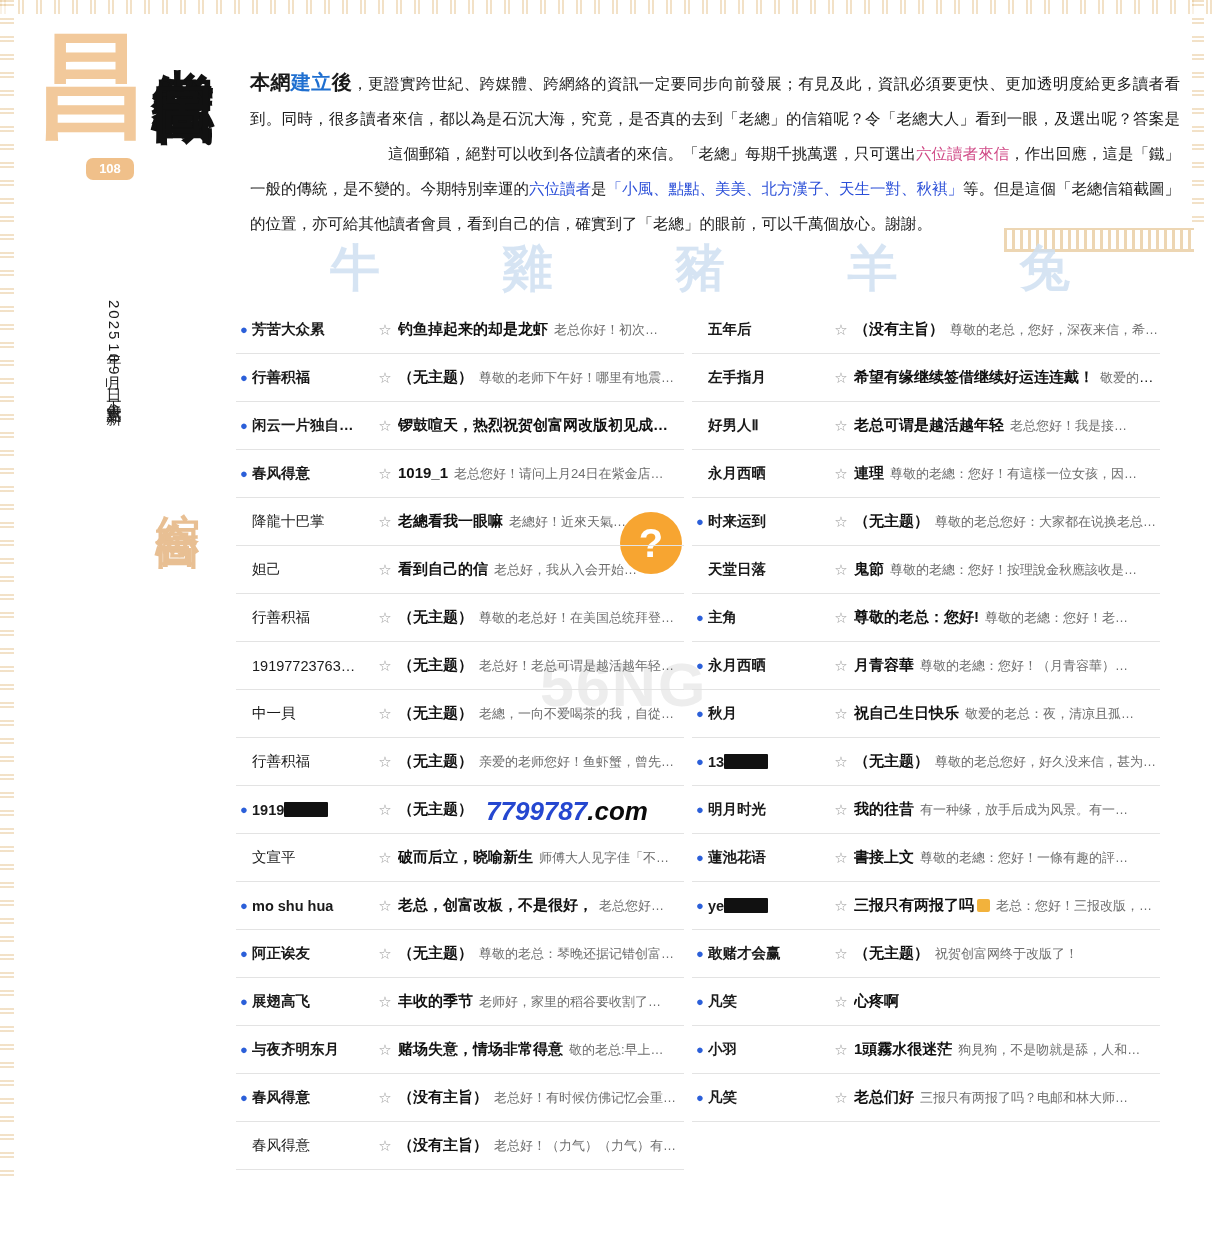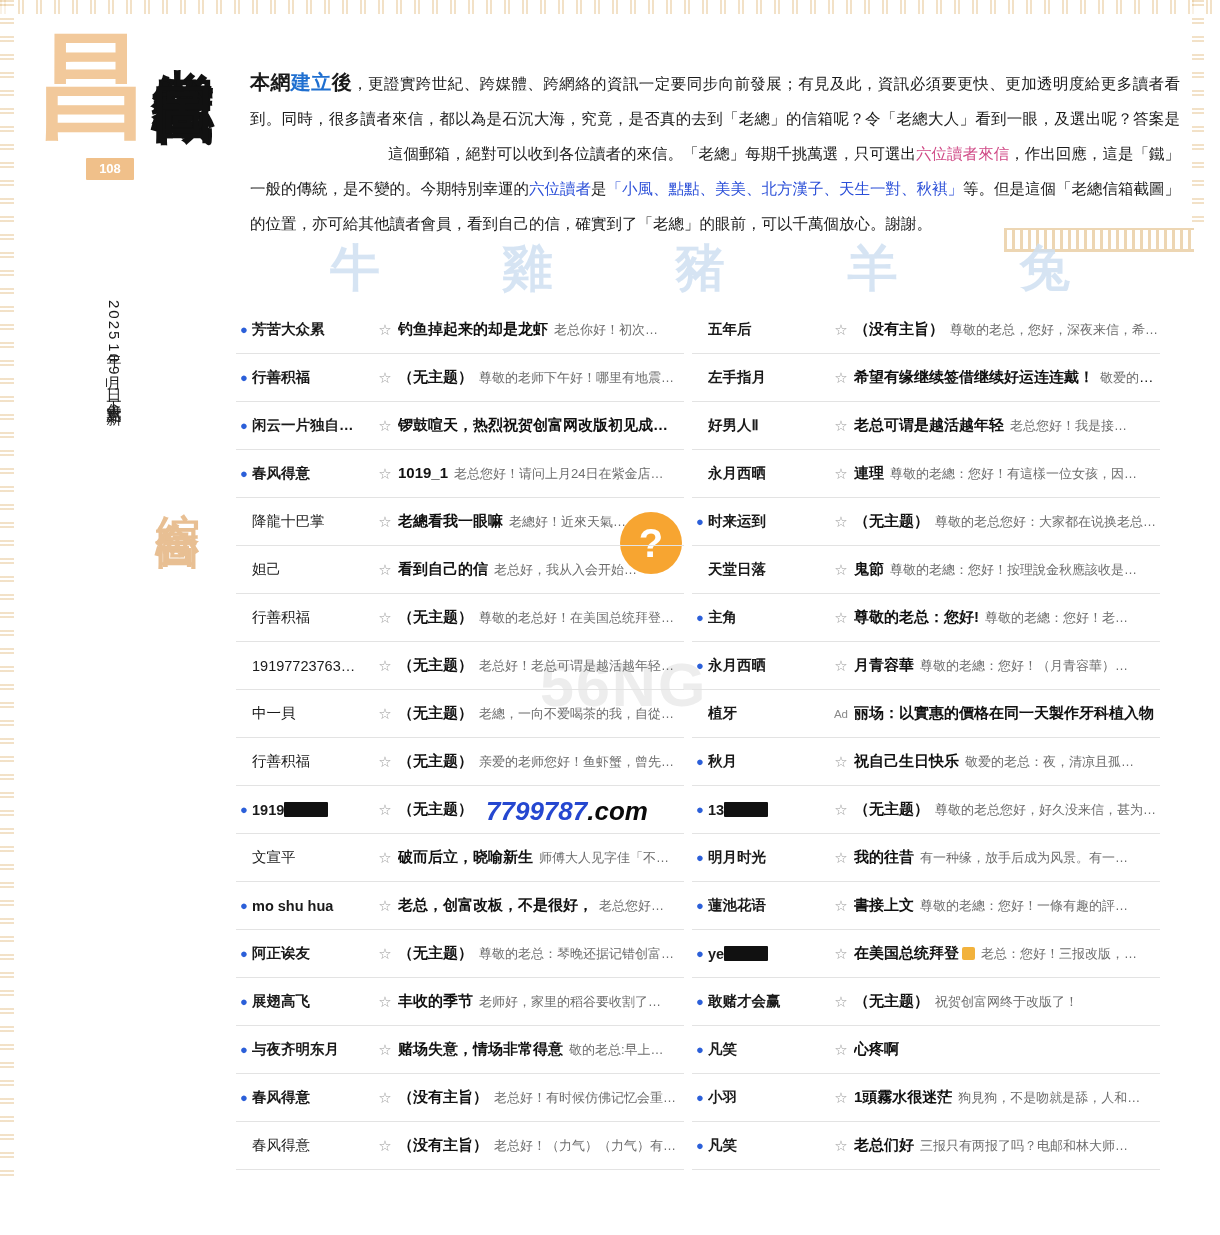--- a/index.html
+++ b/index.html
@@ -40,21 +40,21 @@
   
   .logo-mark {
     position:absolute; left:34px; top:22px; width:132px; height:150px;
     color:#f0c08a; font-size:116px; line-height:124px; font-weight:bold;
     font-family:"DejaVu Serif", serif; letter-spacing:-18px;
     opacity:.85;
   }
   .logo-badge {
     position:absolute; left:86px; top:158px; width:48px; height:22px;
     background:#f0c08a; color:#fff; font-size:13px; text-align:center;
-    line-height:22px; border-radius:1px; font-weight:bold;
+    line-height:22px; border-radius:7px; font-weight:bold;
   }
   .date-vert {
     position:absolute; left:104px; top:300px;
     writing-mode: vertical-rl; font-size:15px; color:#1a1a1a;
     letter-spacing:2px; white-space:nowrap;
   }
   .title-vert {
     position:absolute; left:148px; top:18px;
     writing-mode: vertical-rl;
     font-family:"DejaVu Serif", serif;
@@ -333,26 +333,20 @@
       <span class="star">☆</span>
       <span class="subject"><span class="t">尊敬的老总：您好!</span><span class="s">尊敬的老總：您好！老…</span></span>
     </div>
     <div class="row">
       <span class="dot">●</span>
       <span class="author bold">永月西晒</span>
       <span class="star">☆</span>
       <span class="subject"><span class="t">月青容華</span><span class="s">尊敬的老總：您好！（月青容華）…</span></span>
     </div>
     <div class="row">
-      <span class="dot off">●</span>
-      <span class="author bold">植牙</span>
-      <span class="ad-tag">Ad</span>
-      <span class="subject"><span class="t">丽场：以實惠的價格在同一天製作牙科植入物</span></span>
-    </div>
-    <div class="row">
       <span class="dot">●</span>
       <span class="author bold">秋月</span>
       <span class="star">☆</span>
       <span class="subject"><span class="t">祝自己生日快乐</span><span class="s">敬爱的老总：夜，清凉且孤…</span></span>
     </div>
     <div class="row">
       <span class="dot">●</span>
       <span class="author bold">13<span class="redacted"></span></span>
       <span class="star">☆</span>
       <span class="subject"><span class="t">（无主题）</span><span class="s">尊敬的老总您好，好久没来信，甚为…</span></span>
@@ -366,21 +360,21 @@
     <div class="row">
       <span class="dot">●</span>
       <span class="author bold">蓮池花语</span>
       <span class="star">☆</span>
       <span class="subject"><span class="t">書接上文</span><span class="s">尊敬的老總：您好！一條有趣的評…</span></span>
     </div>
     <div class="row">
       <span class="dot">●</span>
       <span class="author bold">ye<span class="redacted"></span></span>
       <span class="star">☆</span>
-      <span class="subject"><span class="t">在美国总统拜登</span><span class="thumb"></span><span class="s">老总：您好！三报改版，…</span></span>
+      <span class="subject"><span class="t">三报只有两报了吗</span><span class="thumb"></span><span class="s">老总：您好！三报改版，…</span></span>
     </div>
     <div class="row">
       <span class="dot">●</span>
       <span class="author bold">敢赌才会赢</span>
       <span class="star">☆</span>
       <span class="subject"><span class="t">（无主题）</span><span class="s">祝贺创富网终于改版了！</span></span>
     </div>
     <div class="row">
       <span class="dot">●</span>
       <span class="author bold">凡笑</span>

